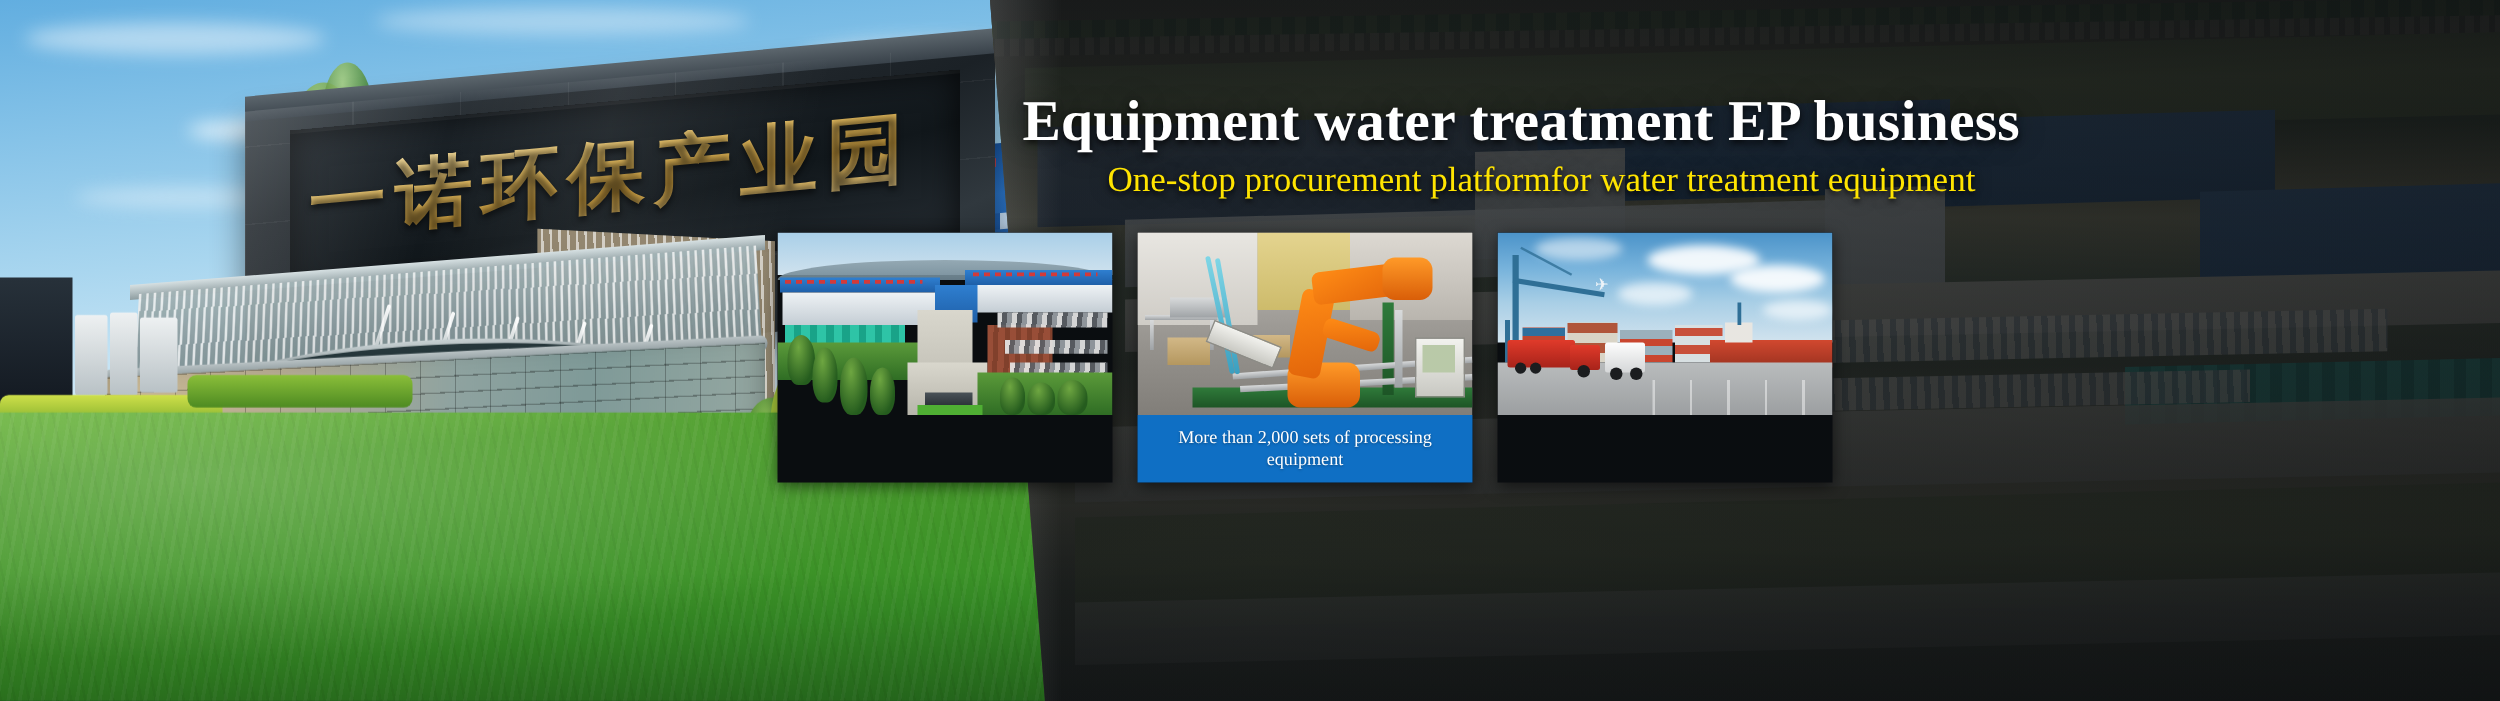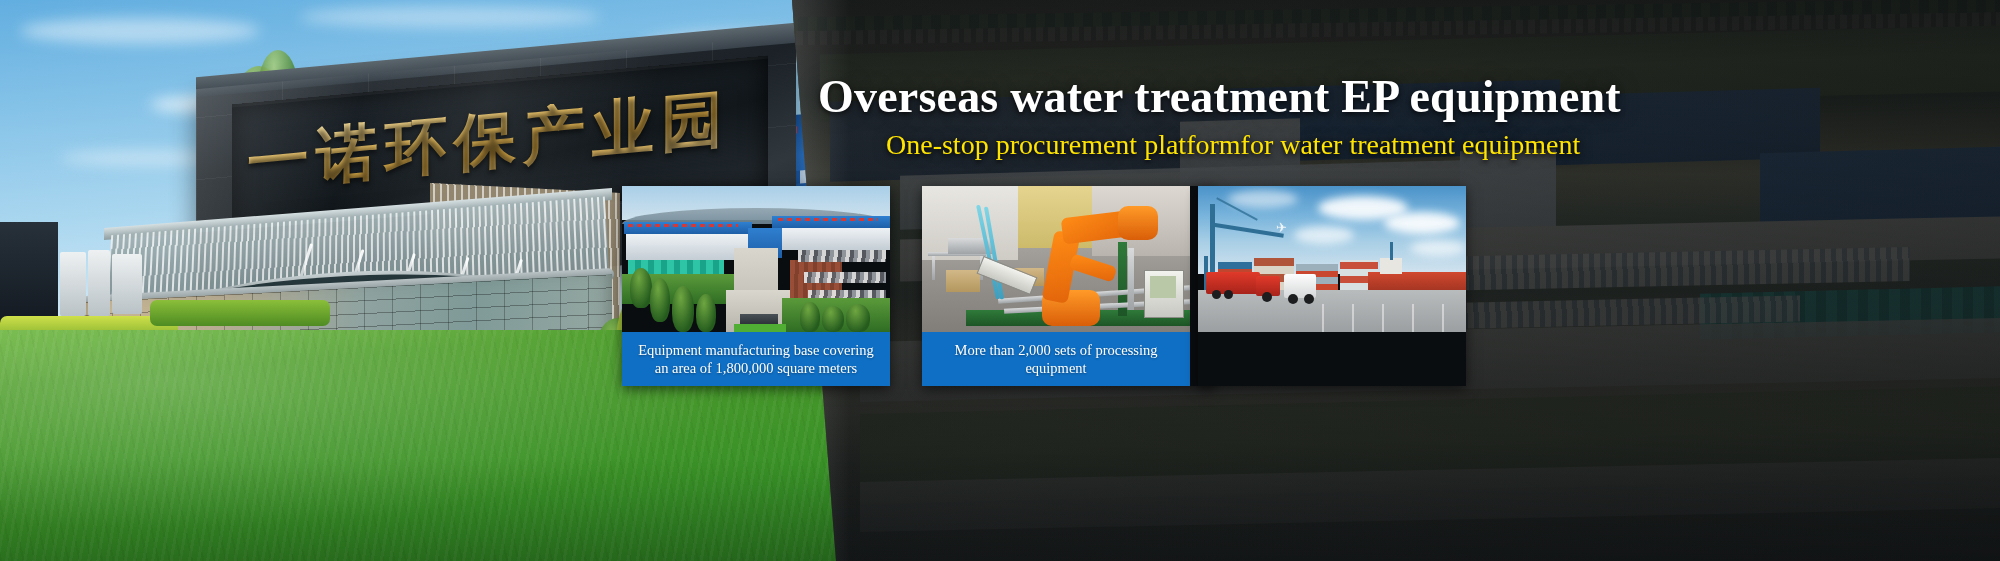--- a/index.html
+++ b/index.html
@@ -143,21 +143,21 @@
   .subhead{position:absolute;left:886px;top:130px;width:1120px;
     font-family:"Liberation Serif",serif;font-weight:400;font-size:28px;line-height:1.1;
     color:#ffe400;white-space:nowrap;
     text-shadow:0 2px 4px rgba(0,0,0,.8),0 0 14px rgba(0,0,0,.5);}
 
   
   .cards{position:absolute;left:620px;top:186px;width:1360px;height:200px;}
   .card{position:absolute;top:0;width:268px;height:200px;background:#0a0d10;
         box-shadow:0 3px 12px rgba(0,0,0,.6);}
   .card.c-a{left:2px;}
-  .card.c-b{left:302px;padding-left:25px;}
+  .card.c-b{left:290px;}
   .card.c-c{left:578px;}
   .card-img{position:absolute;left:0;top:0;width:268px;height:146px;overflow:hidden;}
   .cap{position:absolute;left:0;top:146px;width:268px;height:54px;background:#0f6fc4;
        display:flex;align-items:center;justify-content:center;text-align:center;
        color:#fff;font-family:"Liberation Serif",serif;font-size:14.5px;line-height:1.26;
        padding:0 6px;box-sizing:border-box;text-shadow:0 1px 2px rgba(0,0,0,.35);}
 
   
   .ca-sky{position:absolute;left:0;top:0;width:268px;height:34px;
     background:linear-gradient(180deg,#a9cfe8,#cfe2ee);}
@@ -289,21 +289,21 @@
       <div class="ae-road" style="left:860px;top:330px;width:1140px;height:60px;opacity:.8;"></div>
       <div class="ae-park" style="left:1380px;top:300px;width:420px;height:26px;"></div>
       <div class="ae-field" style="left:860px;top:400px;width:1140px;height:90px;opacity:.7;"></div>
       <div class="ae-road" style="left:860px;top:470px;width:1140px;height:50px;opacity:.55;"></div>
     </div>
     <div class="scrim"></div>
     <div class="scrim2"></div>
   </div>
   <div class="edge-glow"></div>
 
-  <div class="headline">Overseas water treatment EP equipment</div>
+  <div class="headline">Equipment water treatment EP business</div>
   <div class="subhead">One-stop procurement platformfor water treatment equipment</div>
 
   <div class="cards">
 
     <div class="card c-a">
       <div class="card-img">
         <div class="ca-sky"></div>
         <div class="ca-hill"></div>
         <div class="ca-roof" style="left:2px;top:36px;width:128px;height:12px;"></div>
         <div class="ca-redline" style="left:6px;top:38px;width:110px;"></div>
@@ -323,26 +323,20 @@
         <div class="ca-green" style="left:160px;top:112px;width:108px;height:34px;"></div>
         <div class="ca-tree" style="left:8px;top:82px;width:22px;height:40px;"></div>
         <div class="ca-tree" style="left:28px;top:92px;width:20px;height:44px;"></div>
         <div class="ca-tree" style="left:50px;top:100px;width:22px;height:46px;"></div>
         <div class="ca-tree" style="left:74px;top:108px;width:20px;height:38px;"></div>
         <div class="ca-tree" style="left:178px;top:116px;width:20px;height:30px;"></div>
         <div class="ca-tree" style="left:200px;top:120px;width:22px;height:26px;"></div>
         <div class="ca-tree" style="left:224px;top:118px;width:24px;height:28px;"></div>
         <div class="ca-gate" style="left:118px;top:128px;width:38px;height:11px;"></div>
         <div class="ca-green" style="left:112px;top:138px;width:52px;height:8px;background:#4fae33;"></div>
-      </div>
-      <div class="cap">
-        <span>
-          <span>Equipment manufacturing base covering</span><br>
-          <span>an area of 1,800,000 square meters</span>
-        </span>
       </div>
     </div>
 
     <div class="card c-b">
       <div class="card-img">
         <div class="cb-floor"></div>
         <div class="cb-wallL"></div>
         <div class="cb-wallY"></div>
         <div class="cb-wallR"></div>
         <div class="cb-steel" style="left:6px;top:66px;width:58px;height:4px;"></div>

